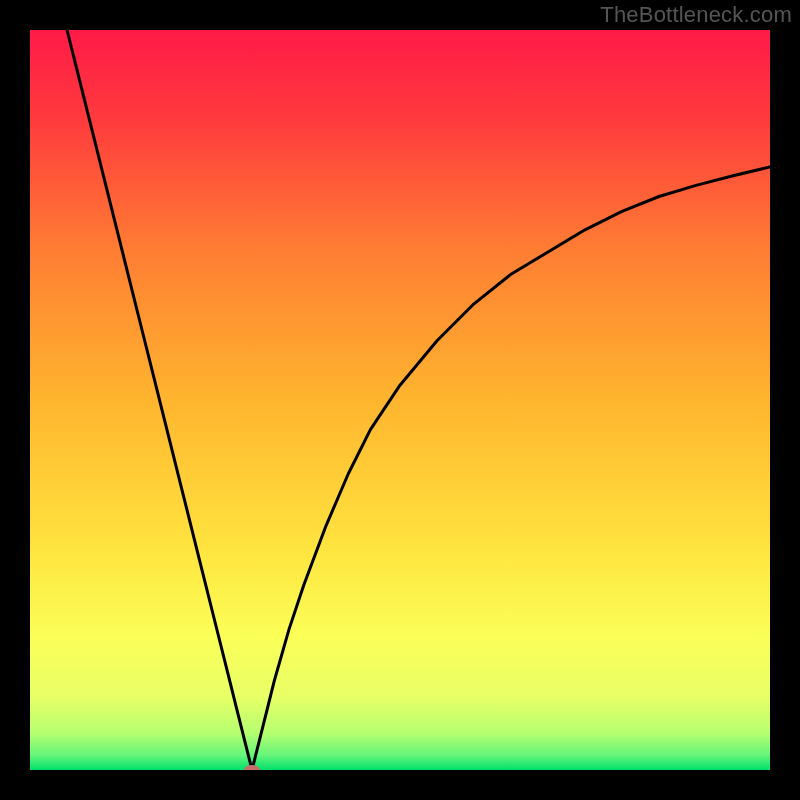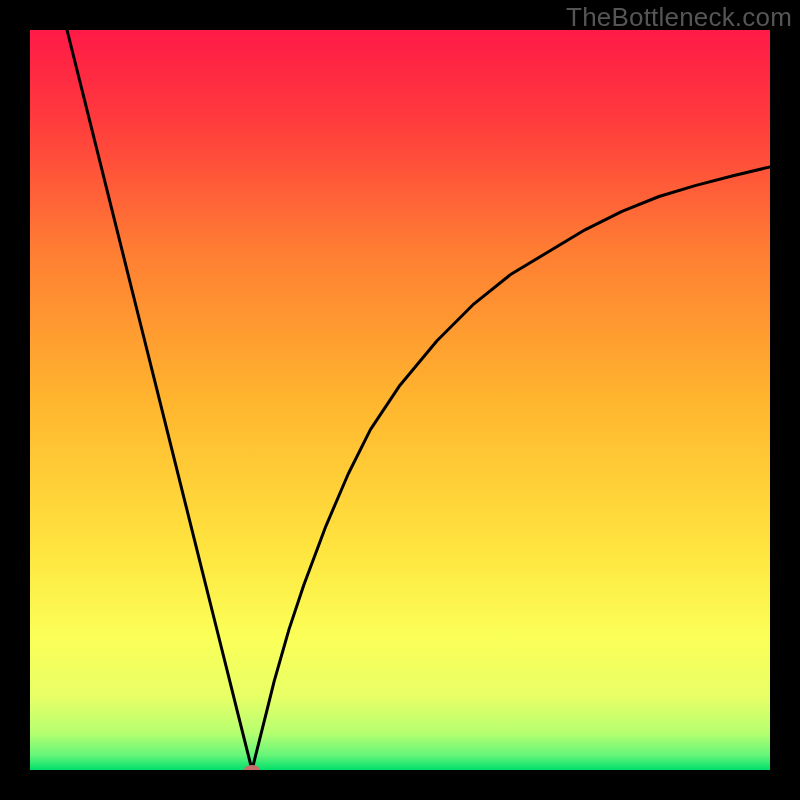--- a/index.html
+++ b/index.html
@@ -15,21 +15,21 @@
     position: relative;
     width: 800px;
     height: 800px;
     background: #000;
   }
   .watermark {
     position: absolute;
     top: 2px;
     right: 8px;
     color: #555;
-    font-size: 26px;
+    font-size: 22px;
     font-weight: 400;
     letter-spacing: 0.2px;
     z-index: 10;
   }
   .plot {
     position: absolute;
     left: 30px;
     top: 30px;
     width: 740px;
     height: 740px;

